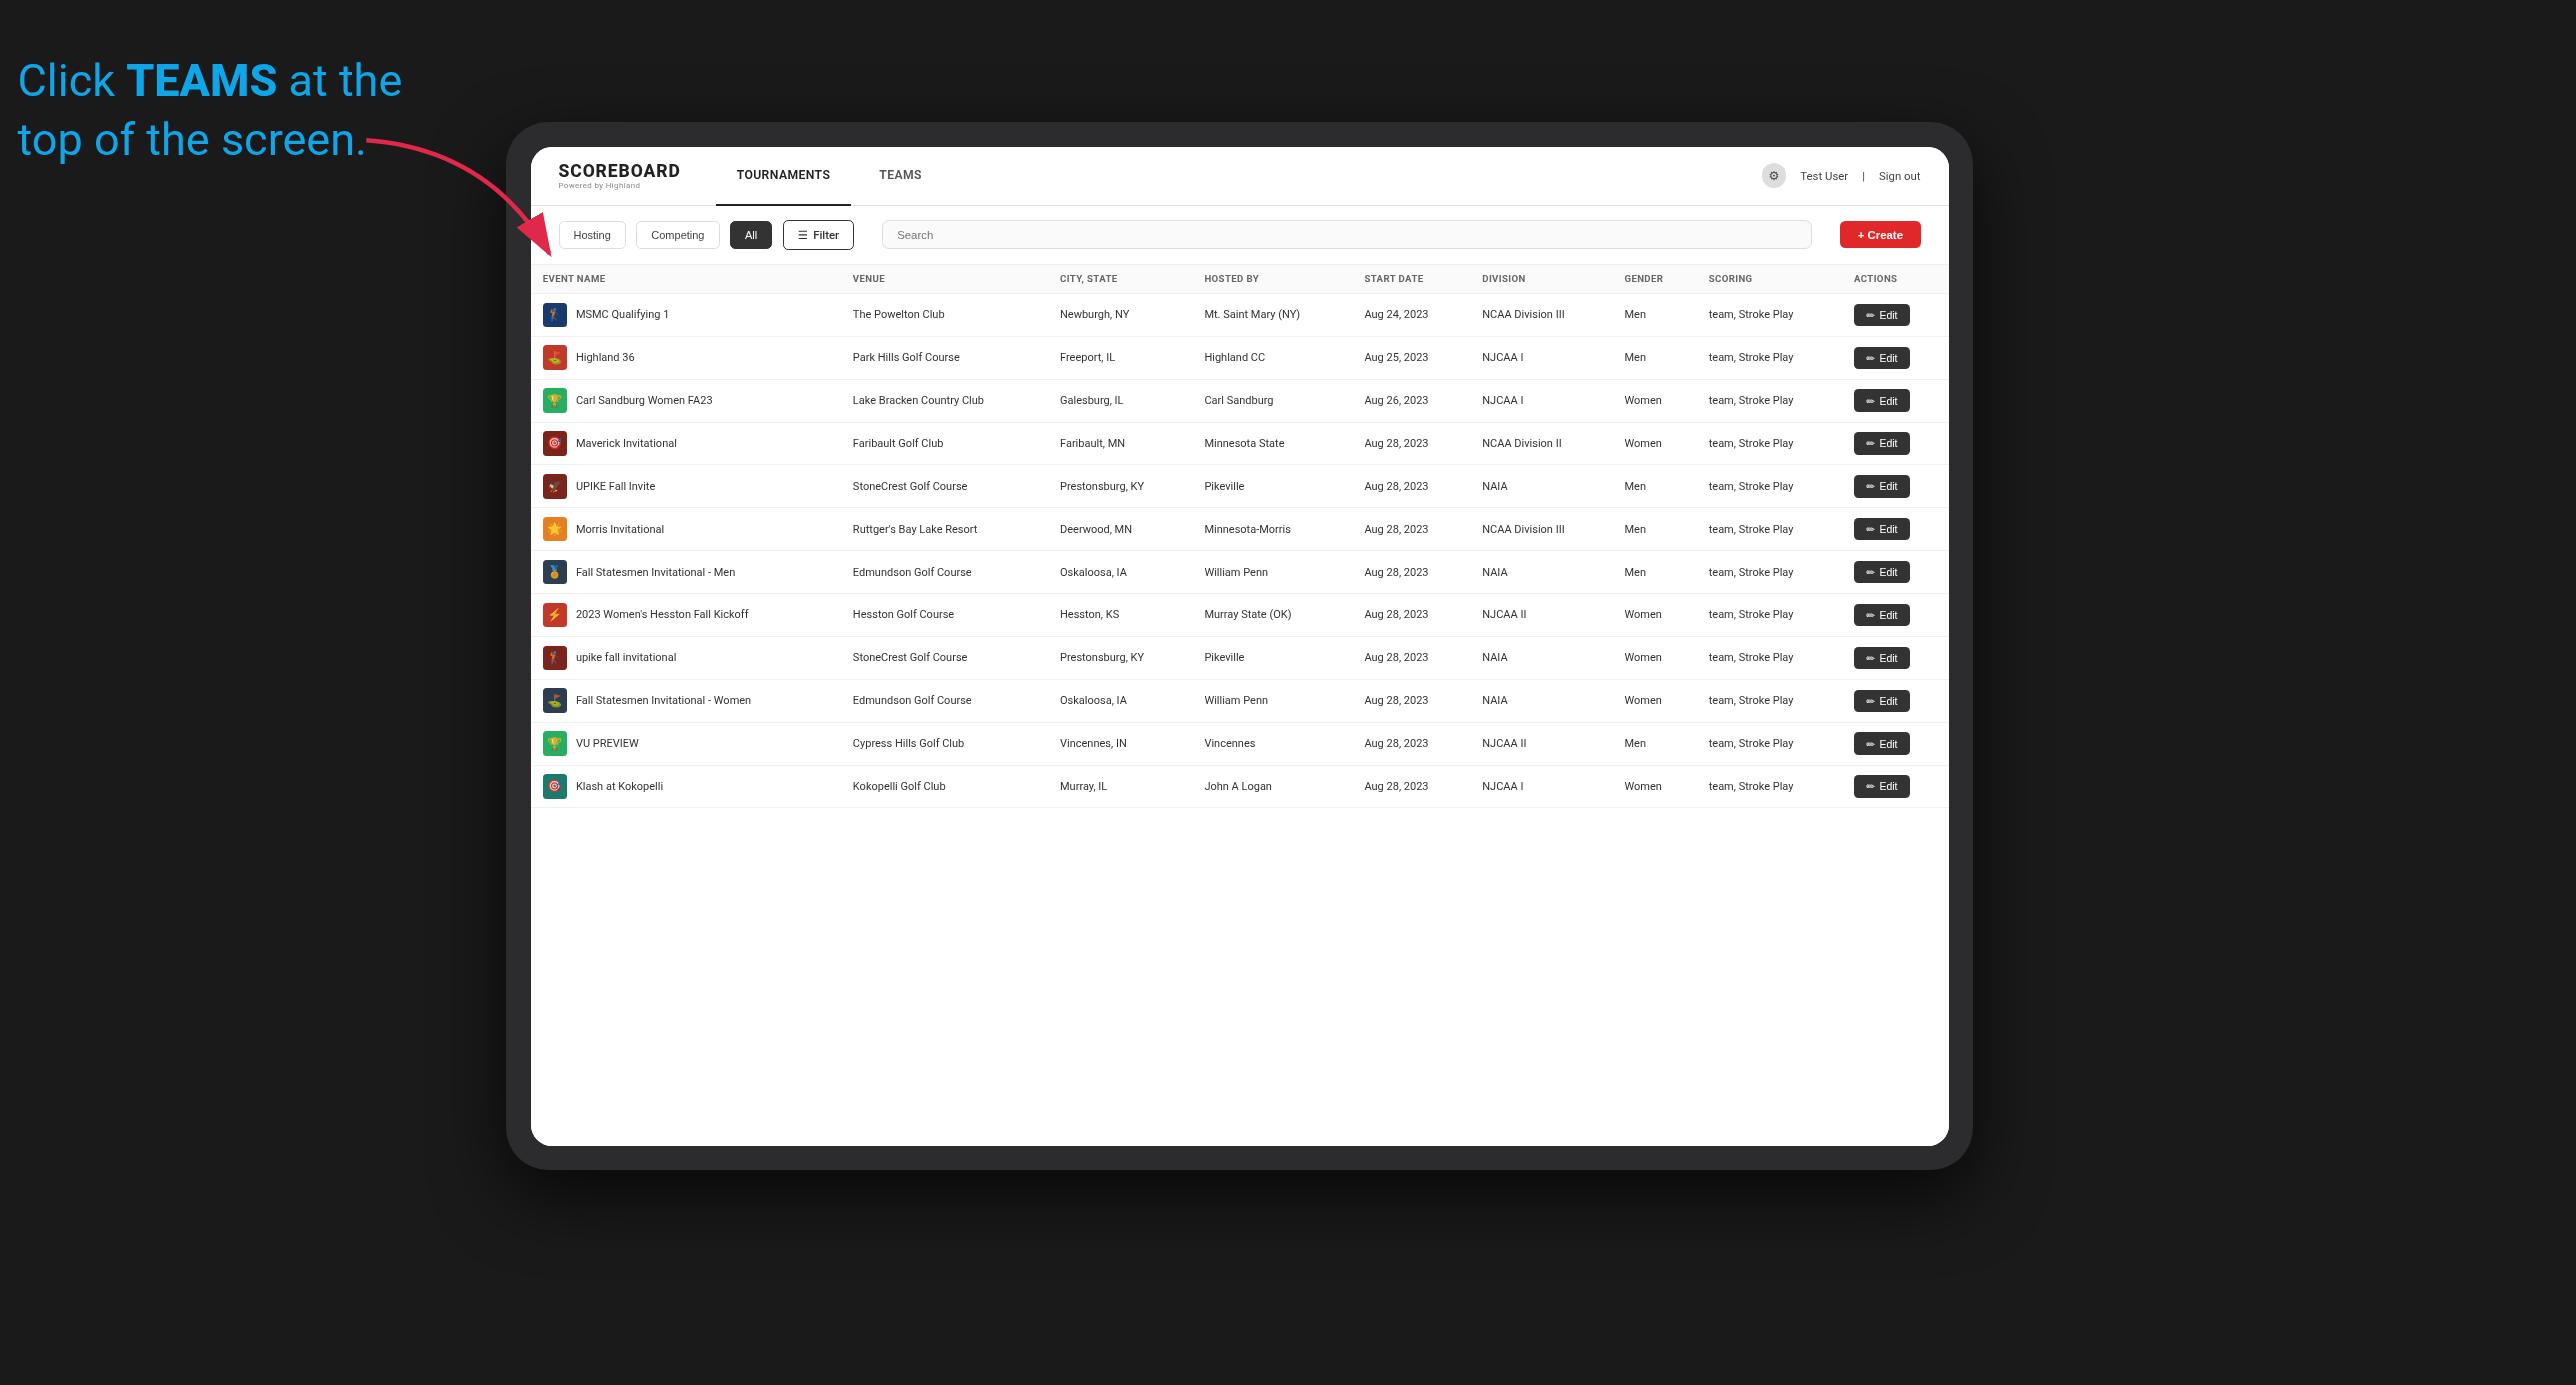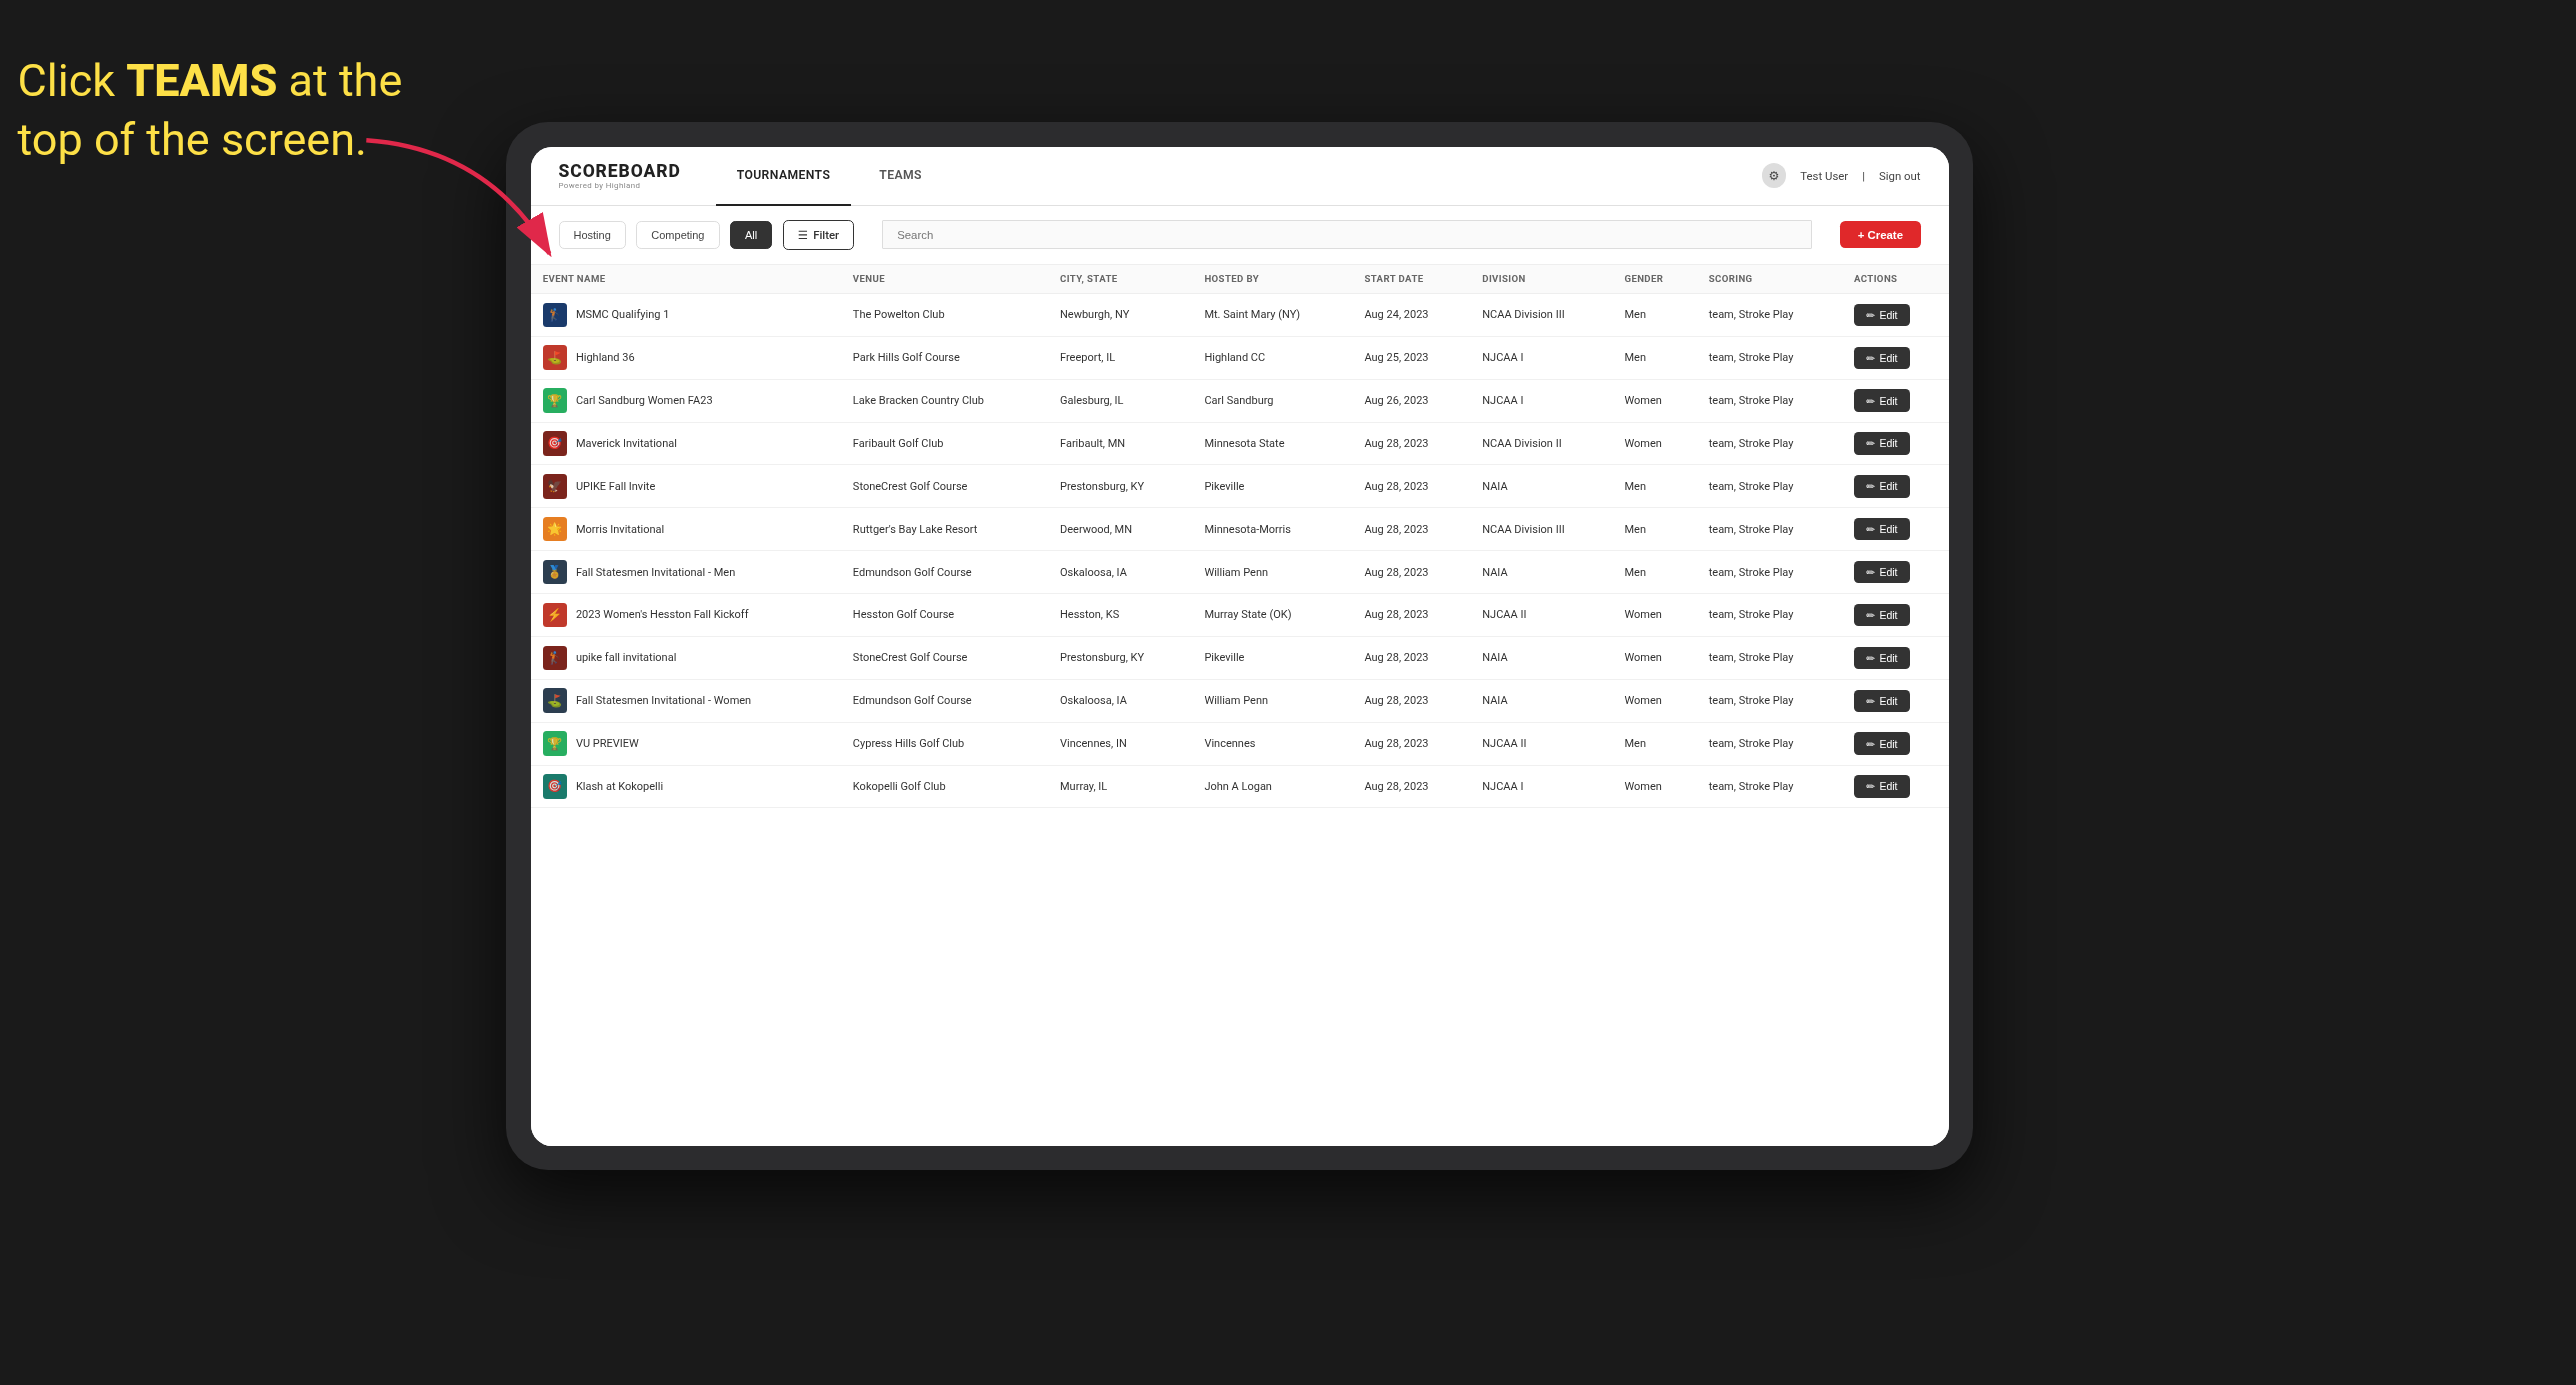--- a/index.html
+++ b/index.html
@@ -12,21 +12,21 @@
       overflow: hidden;
     }
 
     
     .instruction {
       position: absolute;
       top: 52px;
       left: 17.5px;
       font-size: 45px;
       line-height: 1.3;
-      color: #fde047;
+      color: #0ea5e9;
       font-weight: 400;
       z-index: 100;
     }
     .instruction strong {
       font-weight: 800;
     }
 
     
     .tablet-frame {
       position: absolute;
@@ -174,21 +174,21 @@
       font-weight: 500;
       color: #333;
     }
 
     .search-box {
       flex: 1;
       margin: 0 17.5px;
       padding: 7.9px 14px;
       font-size: 11.4px;
       border: 0.9px solid #ddd;
-      border-radius: 1px;
+      border-radius: 7px;
       background: #fafafa;
       color: #888;
     }
 
     .create-btn {
       padding: 7.9px 17.5px;
       background: #e0282a;
       color: #fff;
       border: none;
       border-radius: 5.2px;

